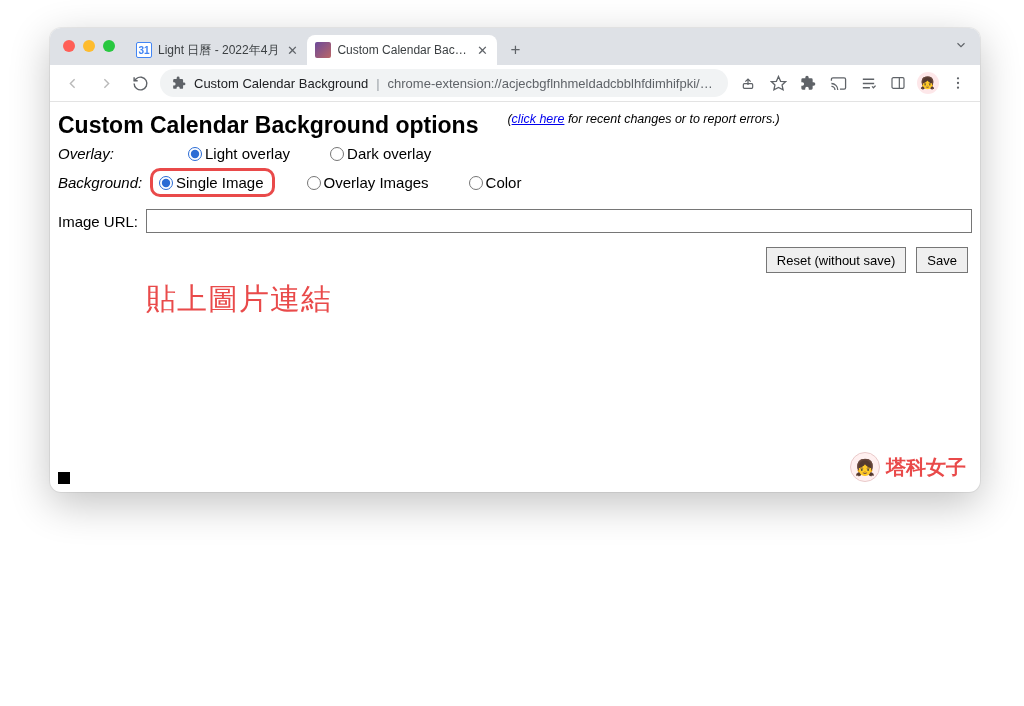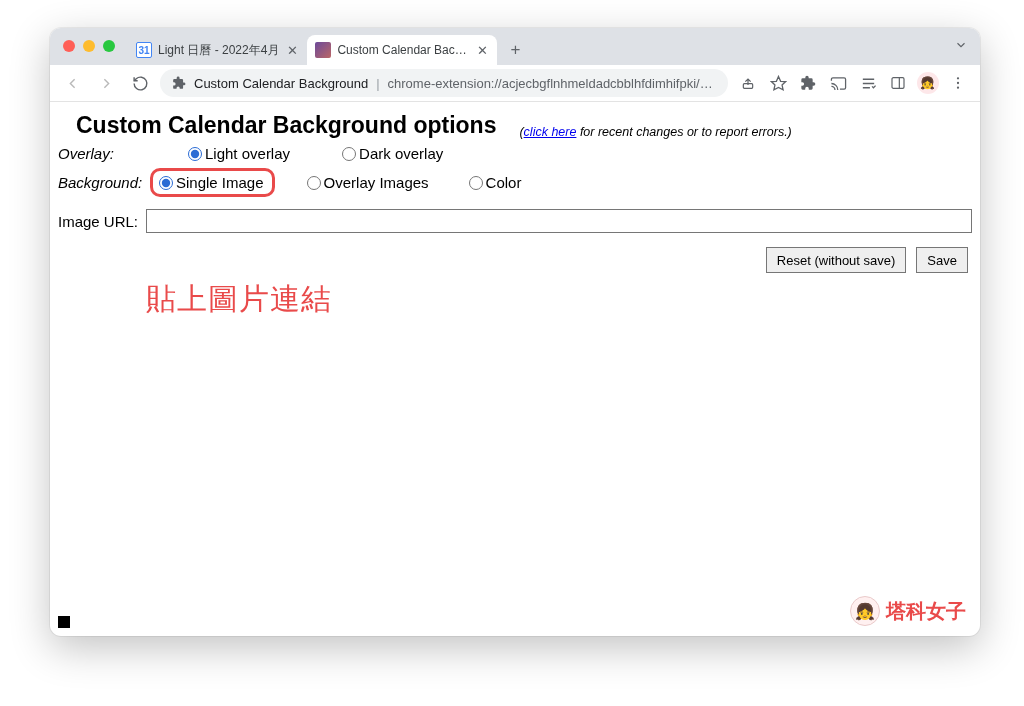--- a/index.html
+++ b/index.html
@@ -7,21 +7,21 @@
       font-family: -apple-system, BlinkMacSystemFont, "Segoe UI", Arial, sans-serif;
       background: #fff;
       width: 1024px;
       height: 706px;
       overflow: hidden;
       position: relative;
     }
     .window {
       position: absolute;
       top: 28px; left: 50px;
-      width: 930px; height: 608px;
+      width: 930px; height: 464px;
       background: #fff;
       border-radius: 11px;
       box-shadow: 0 12px 40px rgba(0,0,0,0.24), 0 0 0 1px rgba(0,0,0,0.06);
       overflow: hidden;
       display: flex;
       flex-direction: column;
     }
     
     .tabstrip {
       height: 37px;
@@ -110,21 +110,21 @@
       display:flex;align-items:center;justify-content:center;font-size:12px;
     }
     
     .content {
       flex:1;
       padding:10px 8px 8px 8px;
       font-size:15px;
       color:#000;
       position:relative;
     }
-    .header-row{display:flex;align-items:flex-end;gap:23px;margin-bottom:6px;margin-left:18px;}
+    .header-row{display:flex;align-items:flex-start;gap:29px;margin-bottom:6px;}
     h1 {
       font-size:23px;
       font-weight:700;
       font-family: Arial, sans-serif;
     }
     .changes {
       font-style:italic;
       font-size:12.5px;
       color:#000;
     }
@@ -132,21 +132,21 @@
     .opt-row {
       display:flex;
       align-items:center;
       margin-top:6px;
       font-size:15px;
     }
     .opt-label {
       font-style:italic;
       width:90px;
     }
-    .radio-group{display:flex;align-items:center;gap:12px;}
+    .radio-group{display:flex;align-items:center;gap:0;}
     .radio-item{display:flex;align-items:center;gap:3px;margin-right:40px;}
     .radio-item input[type=radio]{width:14px;height:14px;accent-color:#2b6cd4;}
     .highlight {
       border:3px solid #e94a4a;
       border-radius:10px;
       padding:3px 8px 3px 6px;
       background:transparent;
       margin-left:-8px;
     }
     .highlight .radio-item{margin-right:0;}

